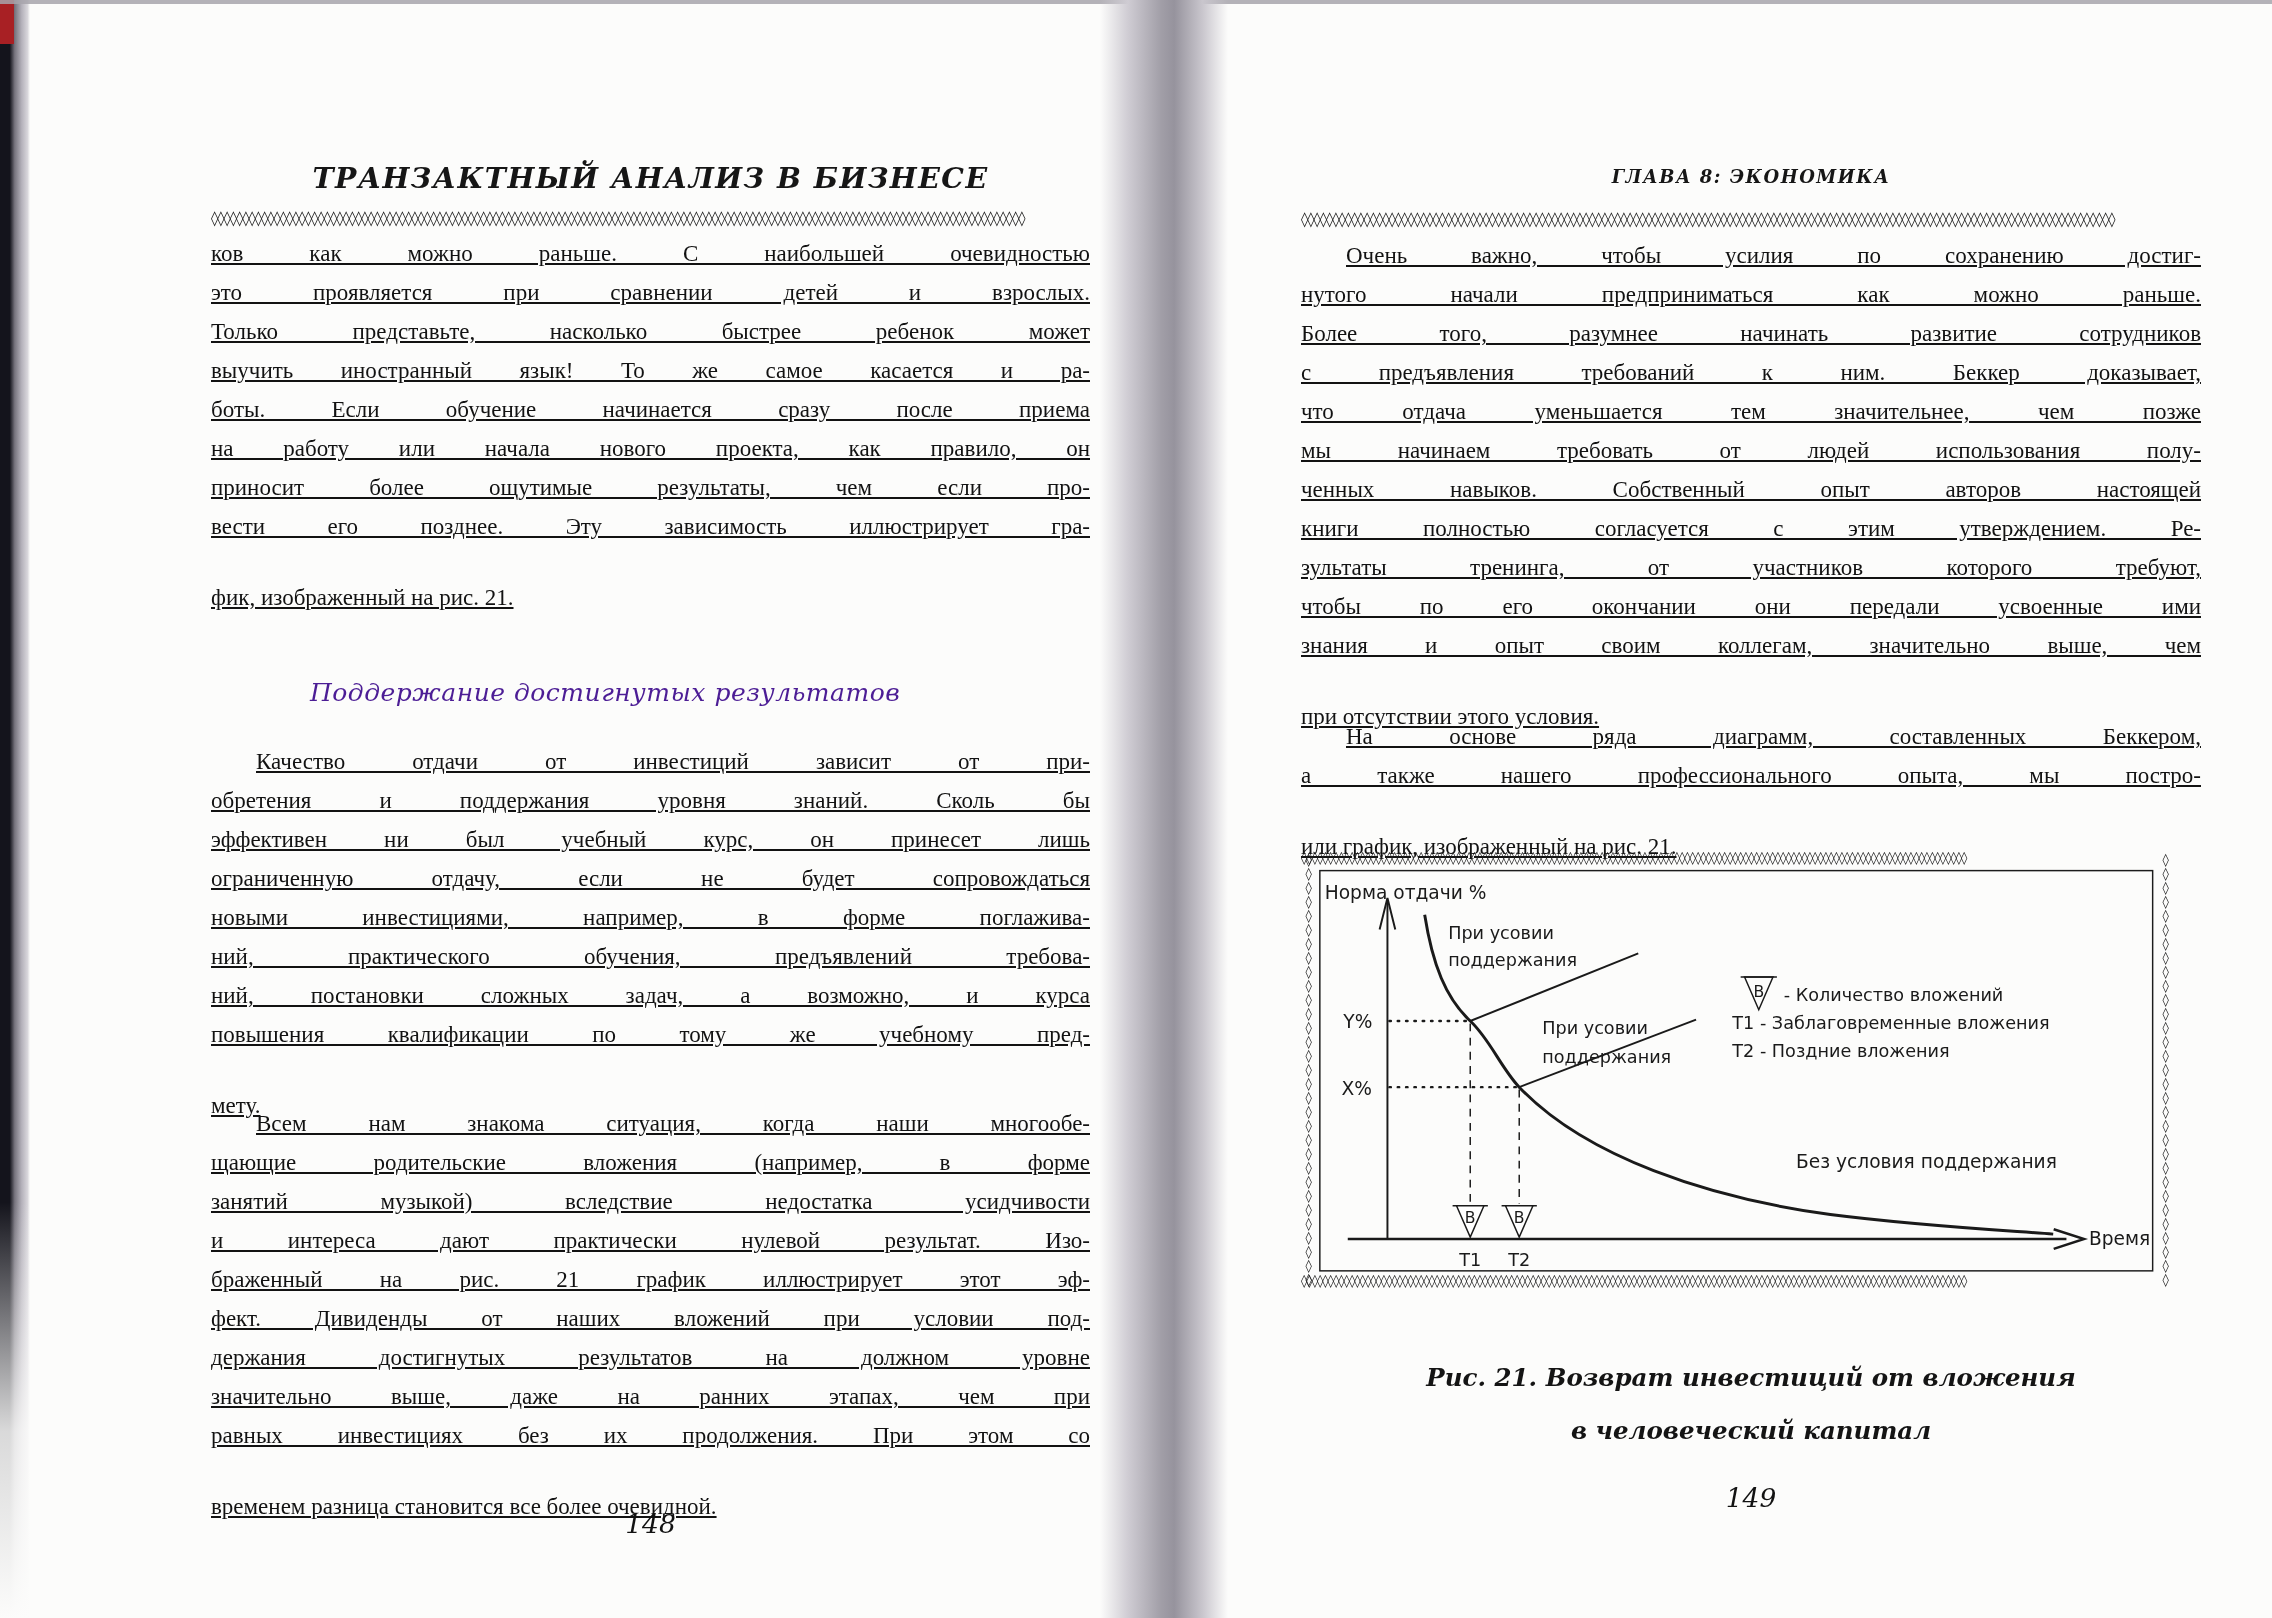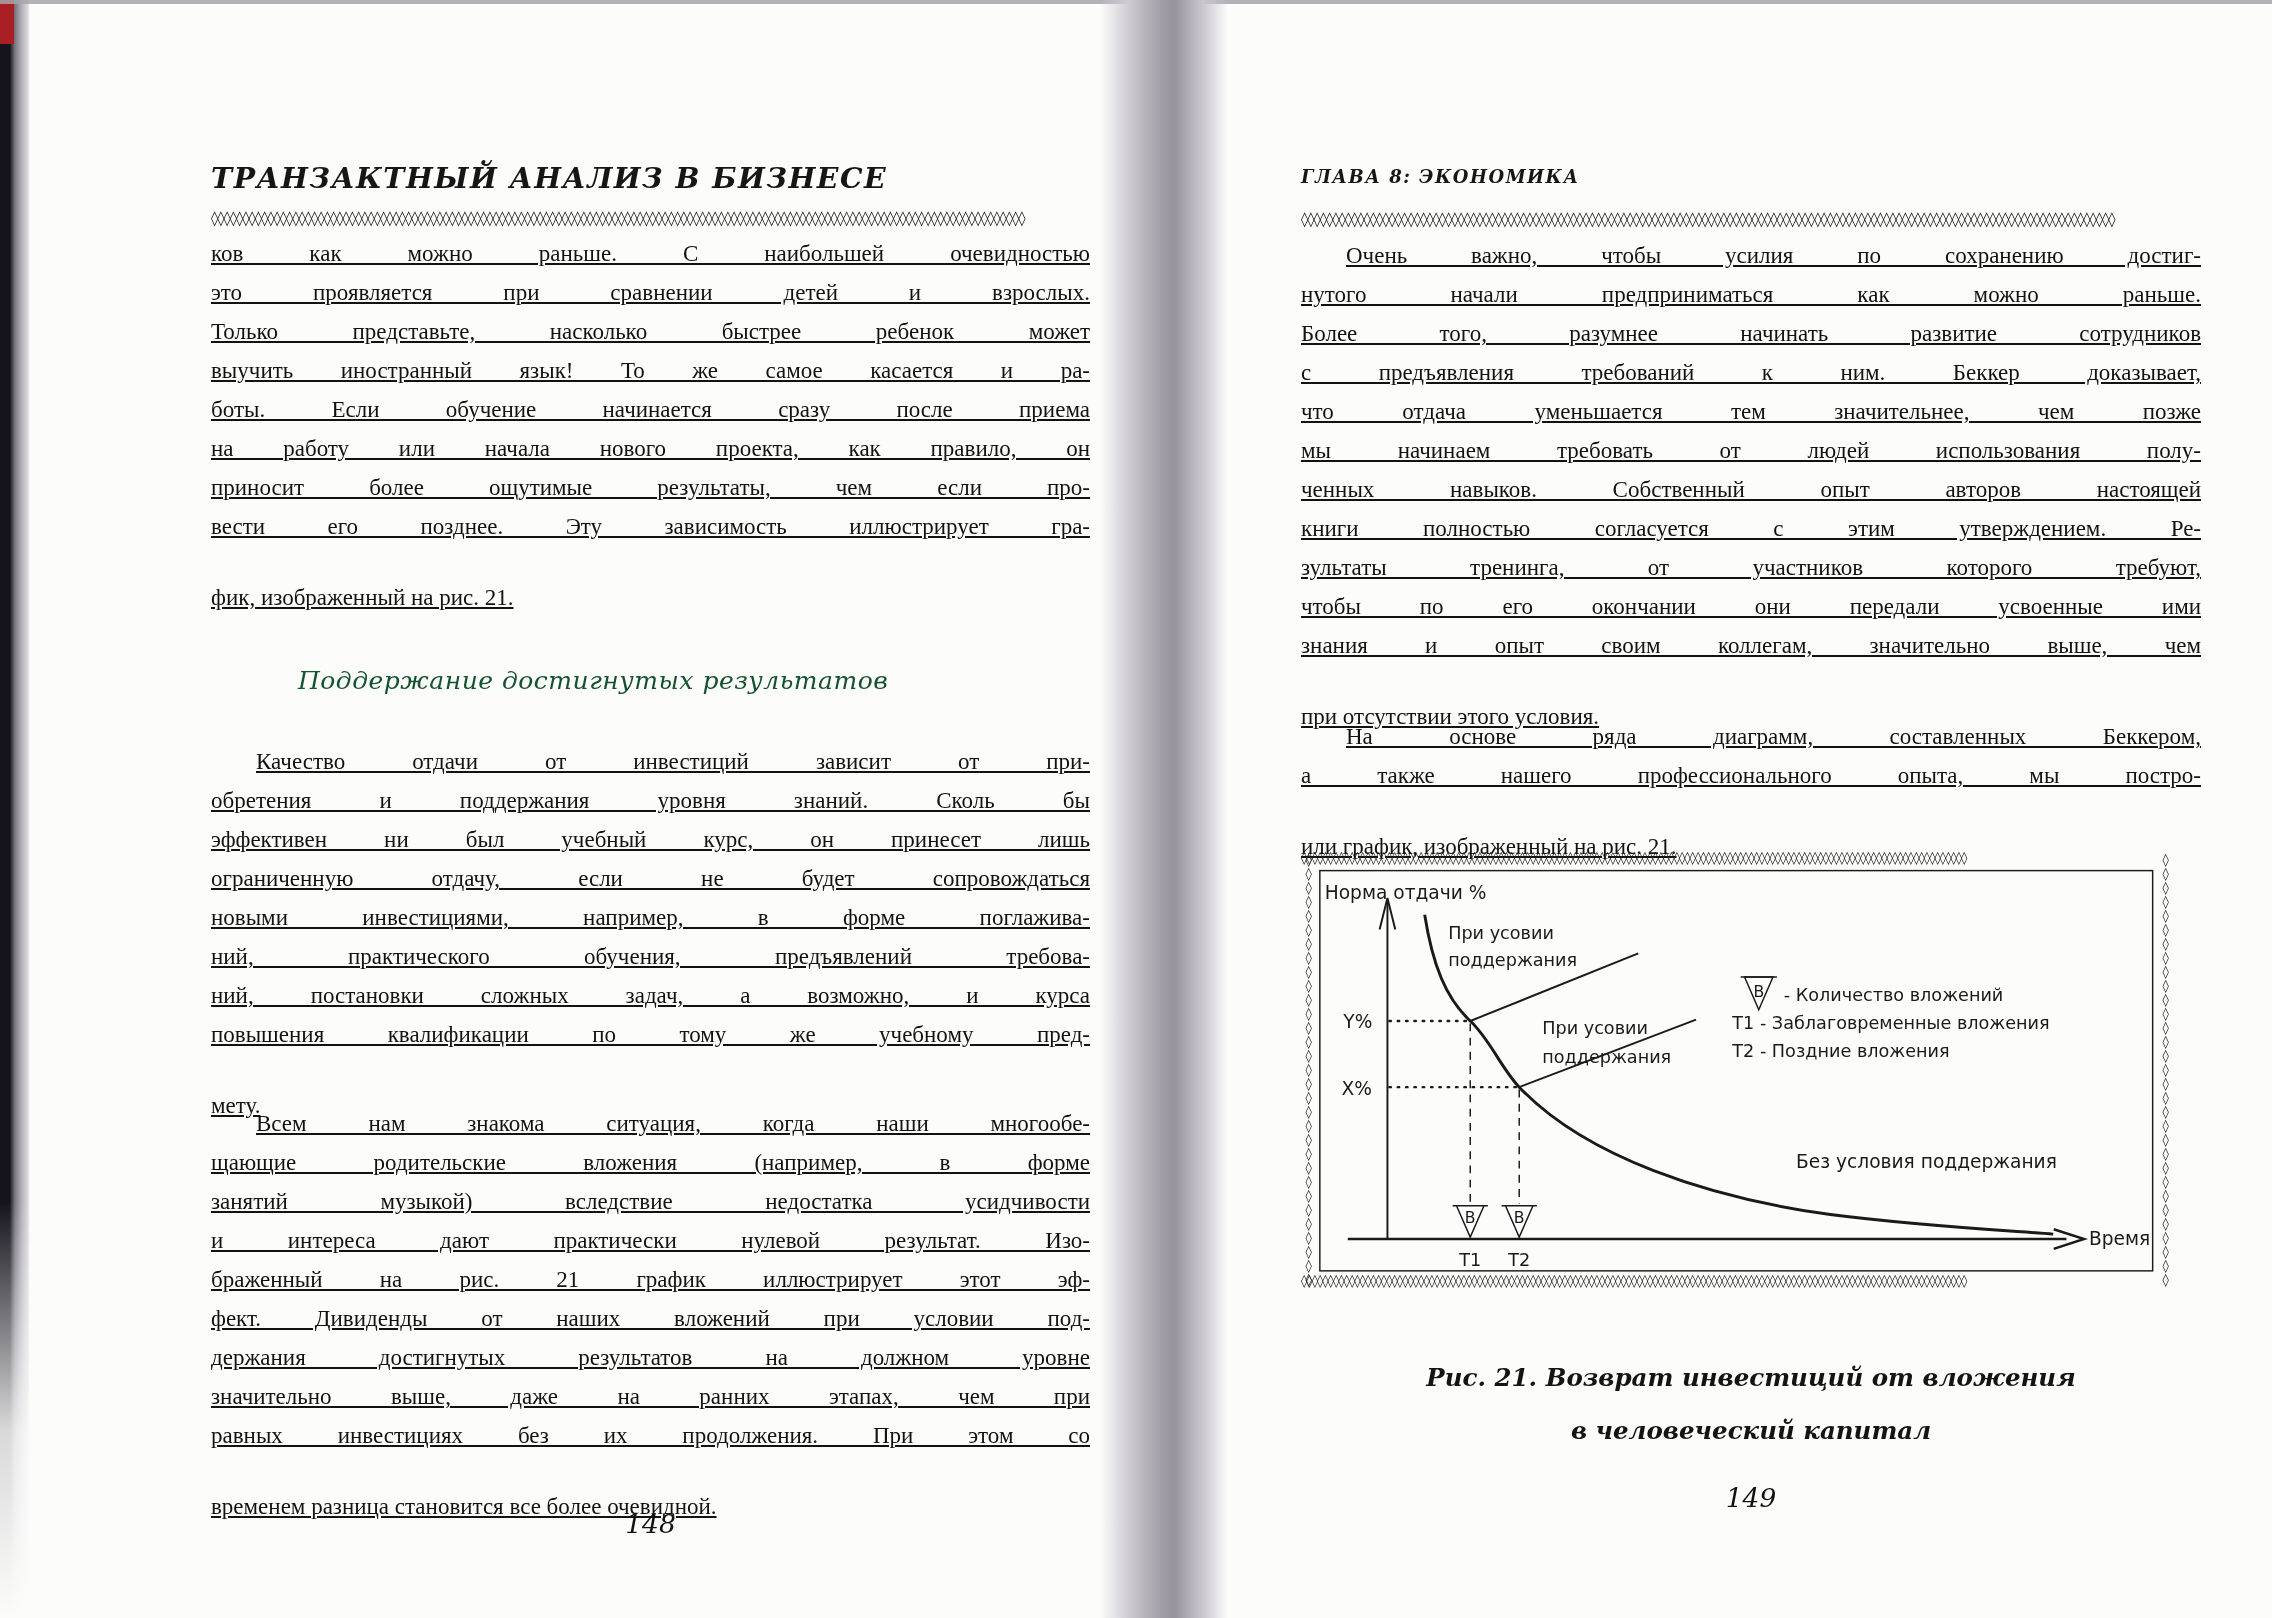--- a/index.html
+++ b/index.html
@@ -11,31 +11,31 @@
   .edge-left-fade{position:absolute;left:0;top:1202px;width:34px;height:417px;
     background:linear-gradient(to bottom,rgba(252,252,251,0) 0,rgba(252,252,251,.85) 55%,#fcfcfb 100%);}
   .red-tab{position:absolute;left:0;top:0;width:13.7px;height:44px;background:#a82024;}
   .edge-top{position:absolute;left:0;top:0;width:2273px;height:4.4px;background:#a7a4ab;opacity:.85;}
   .gutter{position:absolute;left:1100px;top:0;width:128px;height:1618px;
     background:linear-gradient(to right,rgba(200,197,204,0) 0%,#cfccd3 22%,#a19ea7 48%,#96939d 58%,#c9c6cd 80%,rgba(201,198,205,0) 100%);}
   
   .page{position:absolute;top:0;}
   .page-left{left:211px;width:879px;}
   .page-right{left:1301px;width:900px;}
-  .running-head{position:absolute;width:100%;
+  .running-head{position:absolute;width:100%;text-align:center;
     font:italic 700 28.4px "DejaVu Serif",serif;letter-spacing:1.5px;color:#161616;}
   .ornament{position:absolute;width:100%;height:17.7px;overflow:hidden;white-space:nowrap;
     font:13.7px "DejaVu Sans",sans-serif;letter-spacing:-1px;color:#1b1b1b;line-height:15.7px;}
   .para{position:absolute;width:100%;}
   .line{font-size:23px;line-height:39px;height:39px;overflow:hidden;
     text-align:justify;text-align-last:justify;text-justify:inter-word;white-space:normal;text-decoration:underline;}
   .line.flush{text-align-last:left;margin-top:32px;}
   .line.indent{text-indent:45px;}
-  .section-heading{position:absolute;margin:0;font:italic 500 25px "DejaVu Serif",serif;
-    letter-spacing:0.5px;color:#14532d;}
+  .section-heading{position:absolute;margin:12px;font:italic 500 25px "DejaVu Serif",serif;
+    letter-spacing:0.5px;color:#4c1d95;}
   .pagenum{position:absolute;width:100%;text-align:center;font:italic 26.5px "DejaVu Serif",serif;}
   
   .figure-box{position:absolute;left:0;top:852px;width:870px;height:436px;}
   .fig-orn{position:absolute;overflow:hidden;white-space:nowrap;color:#1c1c1c;
     font-family:"DejaVu Sans",sans-serif;font-size:12.8px;letter-spacing:-1px;line-height:12.8px;}
   .fig-orn.h{left:0;width:870px;height:13.2px;}
   .fig-orn.top{top:0;}
   .fig-orn.bottom{top:423px;}
   .fig-orn.v{top:0;height:436px;width:13.2px;writing-mode:vertical-rl;text-orientation:upright;
     letter-spacing:-1px;}

